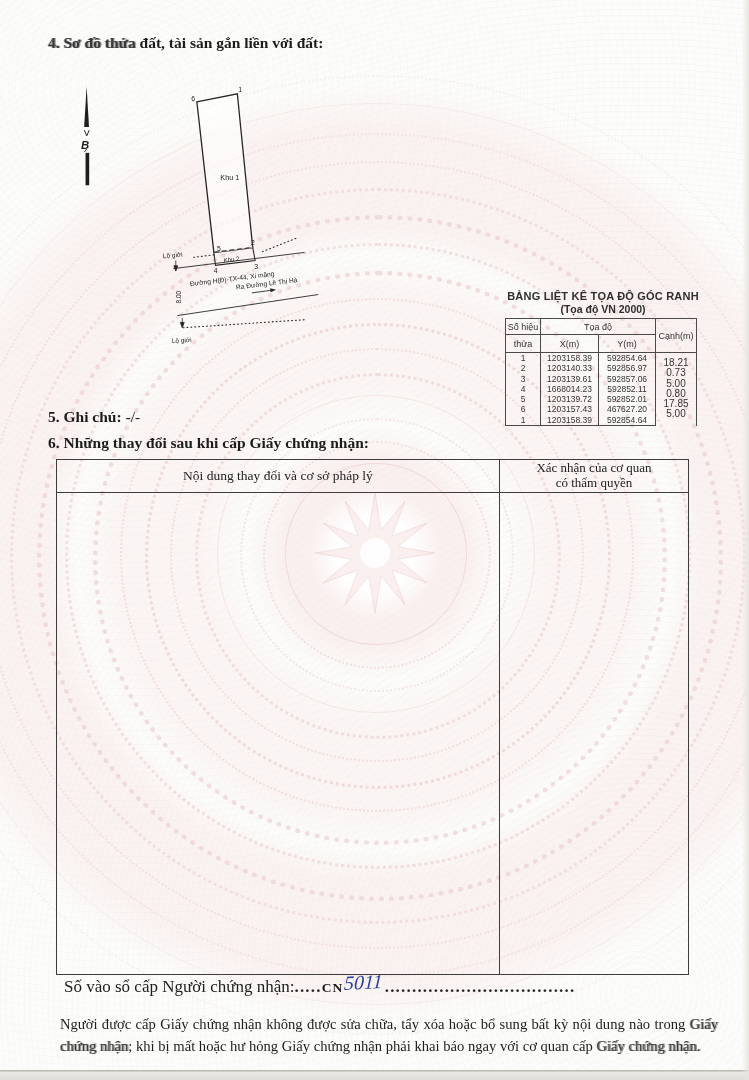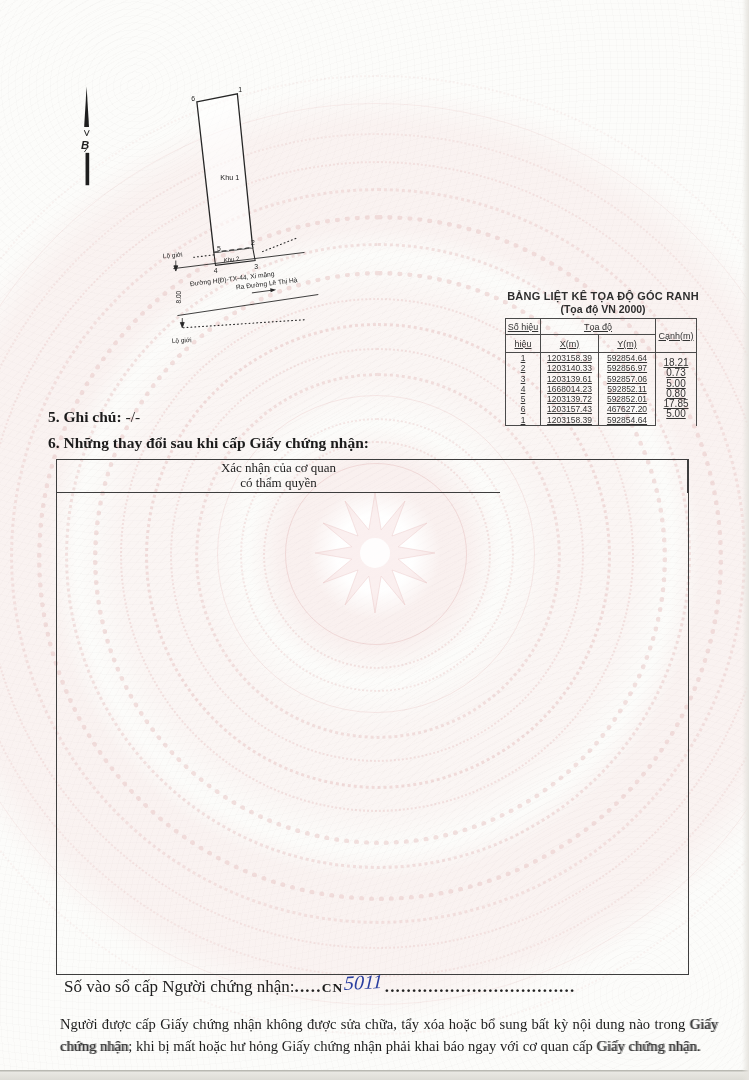--- a/index.html
+++ b/index.html
@@ -22,21 +22,21 @@
     background:linear-gradient(to left,#e6e4df,rgba(230,228,223,0));z-index:3;}
   
   .layer{position:absolute;z-index:2;}
   .h-bold{font-weight:bold;font-size:15.5px;}
   .smudge{color:#3a3a3a;text-shadow:1.2px 0 0 rgba(70,70,70,0.55), -0.8px 0.3px 0 rgba(90,90,90,0.35);filter:blur(0.3px);}
   
   .coord-block{left:505px;top:290px;width:196px;text-align:center;font-family:"Liberation Sans",sans-serif;}
   .coord-title{font-size:11px;font-weight:bold;color:#2e2e2e;letter-spacing:0.2px;}
   .coord-sub{font-size:10.5px;font-weight:bold;color:#2e2e2e;margin-top:1px;}
   table.ctable{border-collapse:collapse;margin-top:3px;width:191px;table-layout:fixed;}
-  table.ctable th, table.ctable td{border:1px solid #4a4a4a;padding:0;font-weight:normal;color:#333;text-decoration:underline;}
+  table.ctable th, table.ctable td{border:1px solid #4a4a4a;padding:0;font-weight:normal;color:#333;}
   table.ctable thead th{font-size:9px;}
   table.ctable .rowA th{height:15px;}
   table.ctable .rowB th{height:17px;}
   table.ctable tbody td{border-top:none;border-bottom:none;font-size:8.5px;line-height:10.3px;height:10.3px;text-align:center;}
   table.ctable tbody tr:last-child td{border-bottom:1px solid #4a4a4a;}
   td.edgecell{vertical-align:top;padding-top:5px !important;}
   td.edgecell div{height:10.3px;line-height:10.3px;font-size:10px;text-align:center;color:#333;}
   
   .bigtable{left:56px;top:459px;width:631px;height:514px;border:1.5px solid #3d3d3d;
     display:grid;grid-template-columns:443px 1fr;grid-template-rows:33px 1fr;}
@@ -80,20 +80,23 @@
         <div class="ring" style="left: -45px; top: 133px; height: 840px; width: 840px; border: 2px dotted rgba(205, 130, 130, 0.12);"></div>
         <div class="ring" style="left: -75px; top: 103px; height: 900px; width: 900px; border: 1px solid rgba(205, 130, 130, 0.1);"></div>
         <div class="ring" style="left: -103px; top: 75px; height: 956px; width: 956px; border: 2px dotted rgba(205, 130, 130, 0.08);"></div>
       </div>
     <svg width="124" height="124" style="position:absolute;left:313px;top:491px;opacity:0.55">
       <polygon points="62,2 68.2,38.8 92,10 79,45 114,32 85.2,55.8 122,62 85.2,68.2 114,92 79,79 92,114 68.2,85.2 62,122 55.8,85.2 32,114 45,79 10,92 38.8,68.2 2,62 38.8,55.8 10,32 45,45 32,10 55.8,38.8" fill="rgba(242,212,212,0.65)" stroke="rgba(222,165,165,0.5)" stroke-width="1"></polygon>
       <circle cx="62" cy="62" r="15" fill="rgba(255,255,255,0.9)"></circle>
     </svg>
   </div>
 
+  <div class="layer h-bold" style="left:48px;top:34px;">
+    <span class="smudge">4. Sơ đồ thửa</span><span> đất, tài sản gắn liền với đất:</span>
+  </div>
 
   <svg class="layer" style="left:50px;top:80px;" width="420" height="340" viewBox="50 80 470 420">
 
     <g>
       <polygon points="70.8,88 73.8,138 67.8,138" fill="#1e1e1e"></polygon>
       <path d="M68,142 L71,149 L74,142" fill="none" stroke="#1e1e1e" stroke-width="1.2"></path>
       <text x="64" y="165" font-size="14" font-weight="bold" font-style="italic" font-family="Liberation Serif,serif">B</text>
       <path d="M69.5,170 h4.5 v40 h-4.5 z" fill="#1e1e1e"></path>
       <path d="M68,169 l3,-4" stroke="#1e1e1e" stroke-width="1"></path>
     </g>
@@ -153,21 +156,21 @@
           <col style="width:57px">
           <col style="width:41px">
         </colgroup>
       <thead>
         <tr class="rowA">
           <th>Số hiệu</th>
           <th colspan="2">Tọa độ</th>
           <th rowspan="2">Cạnh(m)</th>
         </tr>
         <tr class="rowB">
-          <th>hiệu</th>
+          <th>thửa</th>
           <th>X(m)</th>
           <th>Y(m)</th>
         </tr>
       </thead>
       <tbody>
           <tr>
             <td>1</td>
             <td>1203158.39</td>
             <td>592854.64</td>
             <td rowspan="7" class="edgecell">
@@ -214,20 +217,21 @@
   </div>
 
   <div class="layer h-bold" style="left:48px;top:408px;">
     <span>5. Ghi chú:</span>
     <span style="font-weight:normal;">-/-</span>
   </div>
 
   <div class="layer h-bold" style="left:48px;top:434px;">6. Những thay đổi sau khi cấp Giấy chứng nhận:</div>
 
   <div class="layer bigtable">
+    <div class="bt-h1">Nội dung thay đổi và cơ sở pháp lý</div>
     <div class="bt-h2">
       <div>Xác nhận của cơ quan</div>
       <div>có thẩm quyền</div>
     </div>
     <div class="bt-b1"></div>
     <div class="bt-b2"></div>
   </div>
 
   <div class="layer registry">
     <span>Số vào sổ cấp Người chứng nhận:</span><span class="dots">.....</span><span class="cn">CN</span><span class="hand" style="color: rgb(43, 63, 160);">5011</span><span class="dots">...................................</span>

